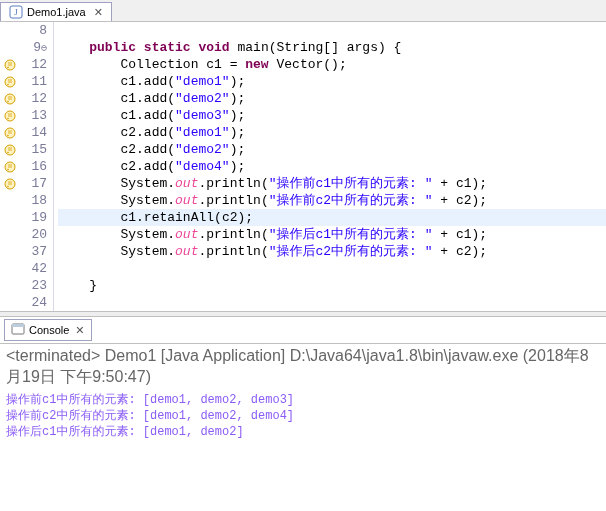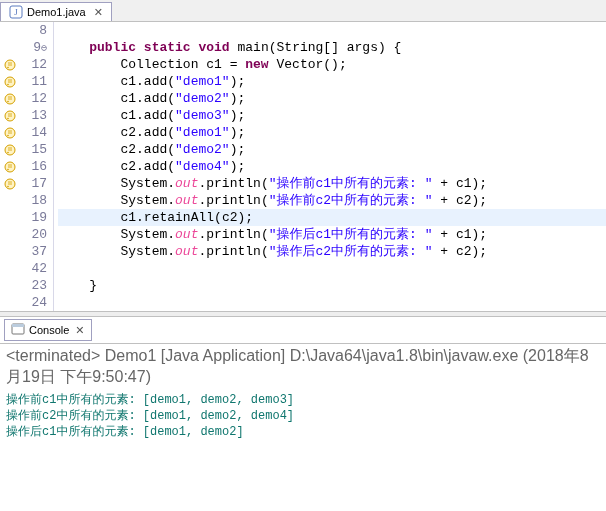--- a/index.html
+++ b/index.html
@@ -18,21 +18,21 @@
 .code .line.hl { background: #e8f2fe; }
 .kw { color: #7f0055; font-weight: bold; text-align: right; }
 .str { color: #2a00ff; }
 .field { color: #ec4899; font-style: italic; }
 .plain { color: #000; }
 .divider { height: 6px; background: #eee; border-top: 1px solid #c0c0c0; border-bottom: 1px solid #c0c0c0; }
 .console-tab-bar { display: flex; align-items: center; padding: 2px 4px; border-bottom: 1px solid #c0c0c0; }
 .console-tab { display: flex; align-items: center; gap: 4px; padding: 2px 6px; border: 1px solid #a0a0c0; background: #fff; font-size: 11px; }
 .console-tab .close-x { color: #555; font-size: 11px; margin-left: 2px; }
 .console-term { padding: 2px 6px; font-size: 16px; color: #666; }
-.console-out { padding: 2px 6px; font-family: Consolas, "Courier New", monospace; font-size: 12px; color: #0f766e; }
+.console-out { padding: 2px 6px; font-family: Consolas, "Courier New", monospace; font-size: 12px; color: #8b5cf6; }
 .console-out .row { height: 16px; line-height: 16px; white-space: pre; }
 .warn-icon svg { width: 12px; height: 12px; }
 .fold-icon { color: #7a7a99; font-size: 10px; }
 .j-icon svg { width: 14px; height: 14px; }
 .con-icon svg { width: 14px; height: 14px; }
 </style>
 </head>
 <body>
 
 <div class="tab-bar">

